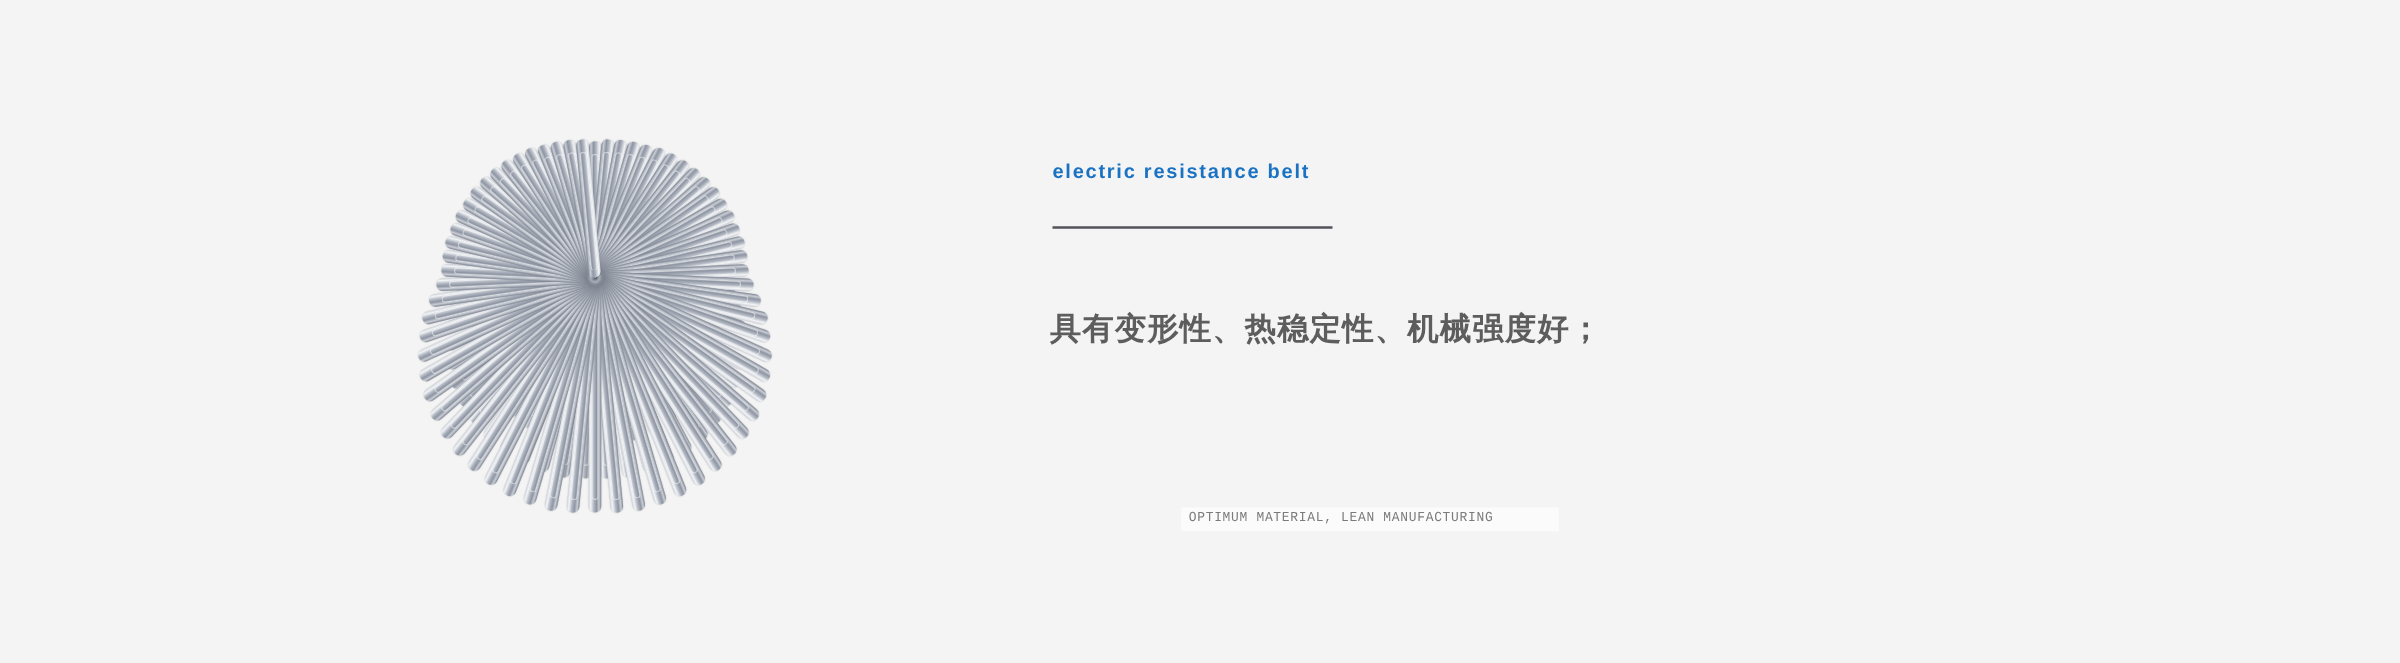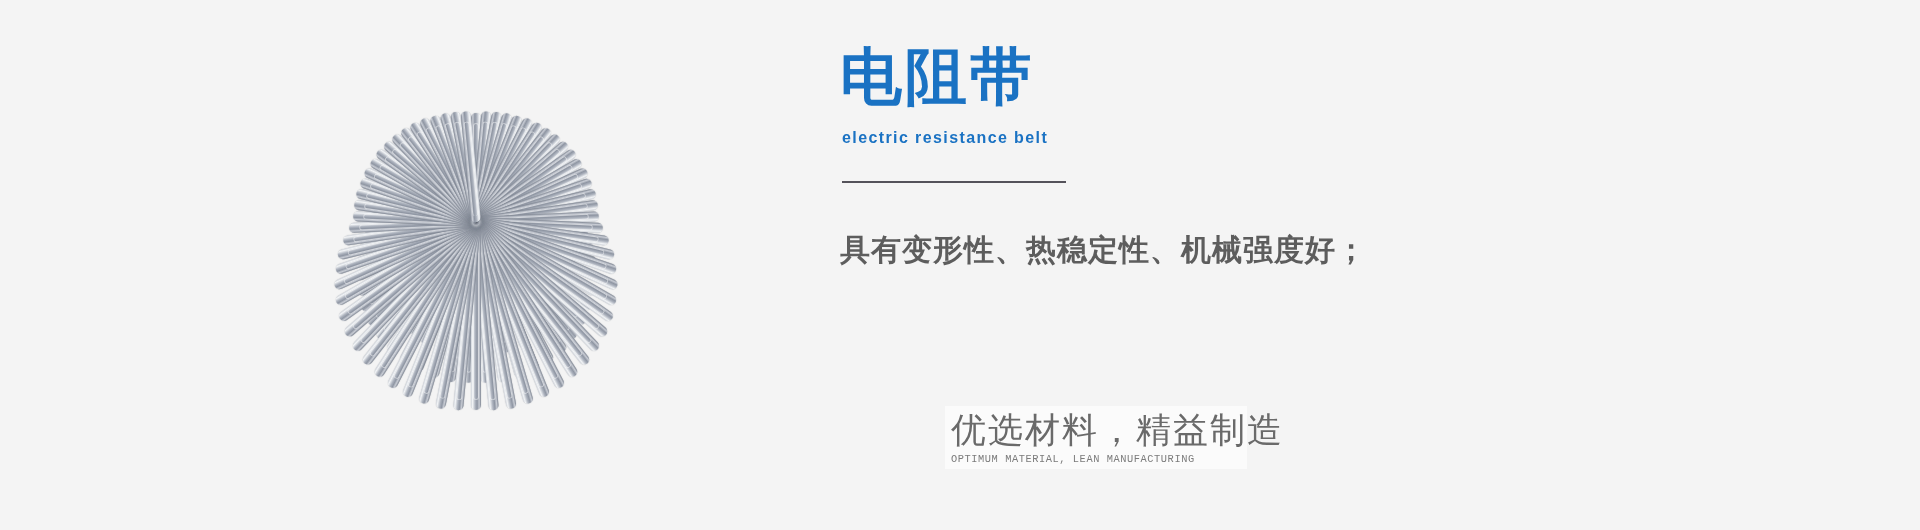--- a/index.html
+++ b/index.html
@@ -122,23 +122,23 @@
     left: 2px;
     top: 181px;
     width: 224px;
     height: 2px;
     background: #54525a;
   }
 
   #body-copy {
     position: absolute;
     left: 0;
-    top: 225px;
+    top: 238px;
     color: #5d5d5d;
-    font-size: 30px;
+    font-size: 25px;
     font-weight: 700;
     line-height: 50px;
     letter-spacing: 1px;
     white-space: nowrap;
   }
   #body-copy .line { display: block; }
 
   #tagline-block {
     position: absolute;
     left: 105px;
@@ -384,29 +384,27 @@
         <div class="blade" style="height: 66.5px; width: 8px; margin-left: -4px; opacity: 0.8; filter: blur(0.5px); transform: rotate(506.105deg); z-index: 7;"></div>
         <div class="blade" style="height: 65.3px; width: 8px; margin-left: -4px; opacity: 0.8; filter: blur(0.5px); transform: rotate(515.579deg); z-index: 7;"></div>
         <div class="blade" style="height: 64.1px; width: 8px; margin-left: -4px; opacity: 0.8; filter: blur(0.5px); transform: rotate(525.053deg); z-index: 7;"></div>
         <div class="blade" style="height: 62.8px; width: 8px; margin-left: -4px; opacity: 0.8; filter: blur(0.5px); transform: rotate(534.526deg); z-index: 7;"></div>
       </div>
     <div class="core"></div>
   </div>
 
   <div id="text-column">
 
-    <div id="title-cn">电阻带</div>
 
     <div id="title-en">electric resistance belt</div>
 
     <div id="divider"></div>
 
     <div id="body-copy">
       <span class="line">具有变形性、热稳定性、机械强度好；</span>
     </div>
 
     <div id="tagline-block">
-      <span id="tagline-cn">优选材料，精益制造</span>
       <span id="tagline-en">OPTIMUM MATERIAL, LEAN MANUFACTURING</span>
     </div>
 
   </div>
 </div>
 
 </body></html>

